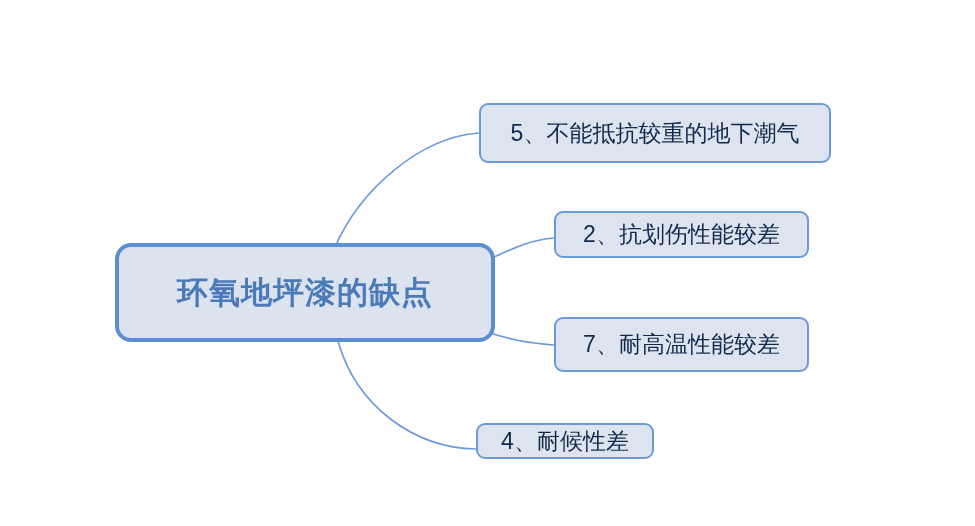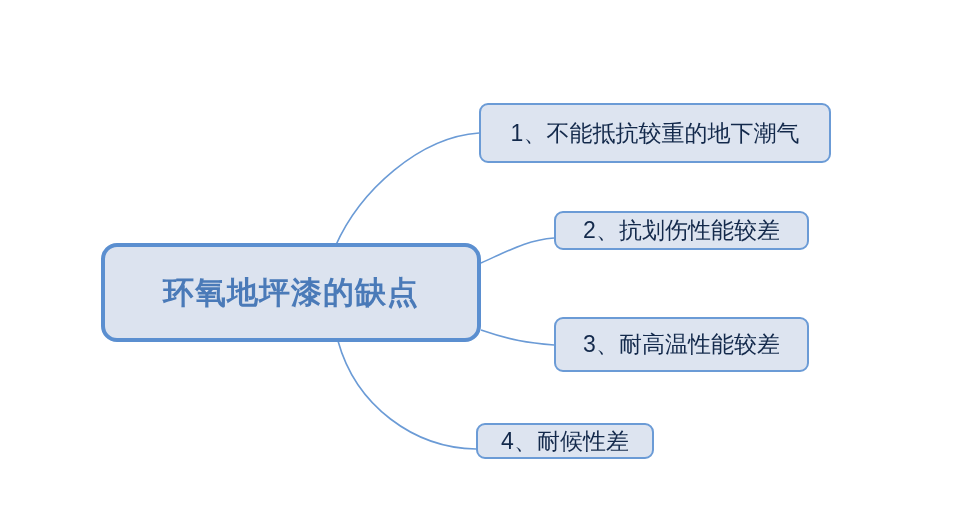--- a/index.html
+++ b/index.html
@@ -29,21 +29,21 @@
     position: absolute;
     box-sizing: border-box;
     display: flex;
     align-items: center;
     justify-content: center;
     text-align: center;
     white-space: nowrap;
   }
   
   #root-node {
-    left: 101px;
+    left: 115px;
     top: 243px;
     width: 380px;
     height: 99px;
     background: #dce3ef;
     border: 4px solid #5b8fd0;
     border-radius: 16px;
     color: #4a7ab8;
     font-size: 31px;
     font-weight: bold;
     letter-spacing: 1px;
@@ -60,21 +60,21 @@
   #branch-node-1 {
     left: 479px;
     top: 103px;
     width: 352px;
     height: 60px;
   }
   #branch-node-2 {
     left: 554px;
     top: 211px;
     width: 255px;
-    height: 39px;
+    height: 47px;
   }
   #branch-node-3 {
     left: 554px;
     top: 317px;
     width: 255px;
     height: 55px;
   }
   #branch-node-4 {
     left: 476px;
     top: 423px;
@@ -89,21 +89,21 @@
 
   <svg id="connector-layer" viewBox="0 0 975 526" xmlns="http://www.w3.org/2000/svg">
     <path d="M 335 247 C 360 190 420 137 479 133" fill="none" stroke="#6b9bd6" stroke-width="1.6"></path>
     <path d="M 481 263 C 510 250 528 240 554 238" fill="none" stroke="#6b9bd6" stroke-width="1.6"></path>
     <path d="M 481 330 C 510 340 528 343 554 345" fill="none" stroke="#6b9bd6" stroke-width="1.6"></path>
     <path d="M 338 341 C 356 406 414 448 476 449" fill="none" stroke="#6b9bd6" stroke-width="1.6"></path>
   </svg>
 
   <div class="node" id="root-node">环氧地坪漆的缺点</div>
 
-  <div class="node branch-node" id="branch-node-1">1、不能抵抗较重的地下潮气</div>
+  <div class="node branch-node" id="branch-node-1">5、不能抵抗较重的地下潮气</div>
 
   <div class="node branch-node" id="branch-node-2">2、抗划伤性能较差</div>
 
-  <div class="node branch-node" id="branch-node-3">3、耐高温性能较差</div>
+  <div class="node branch-node" id="branch-node-3">7、耐高温性能较差</div>
 
   <div class="node branch-node" id="branch-node-4">4、耐候性差</div>
 
 </div>
 
 </body></html>

